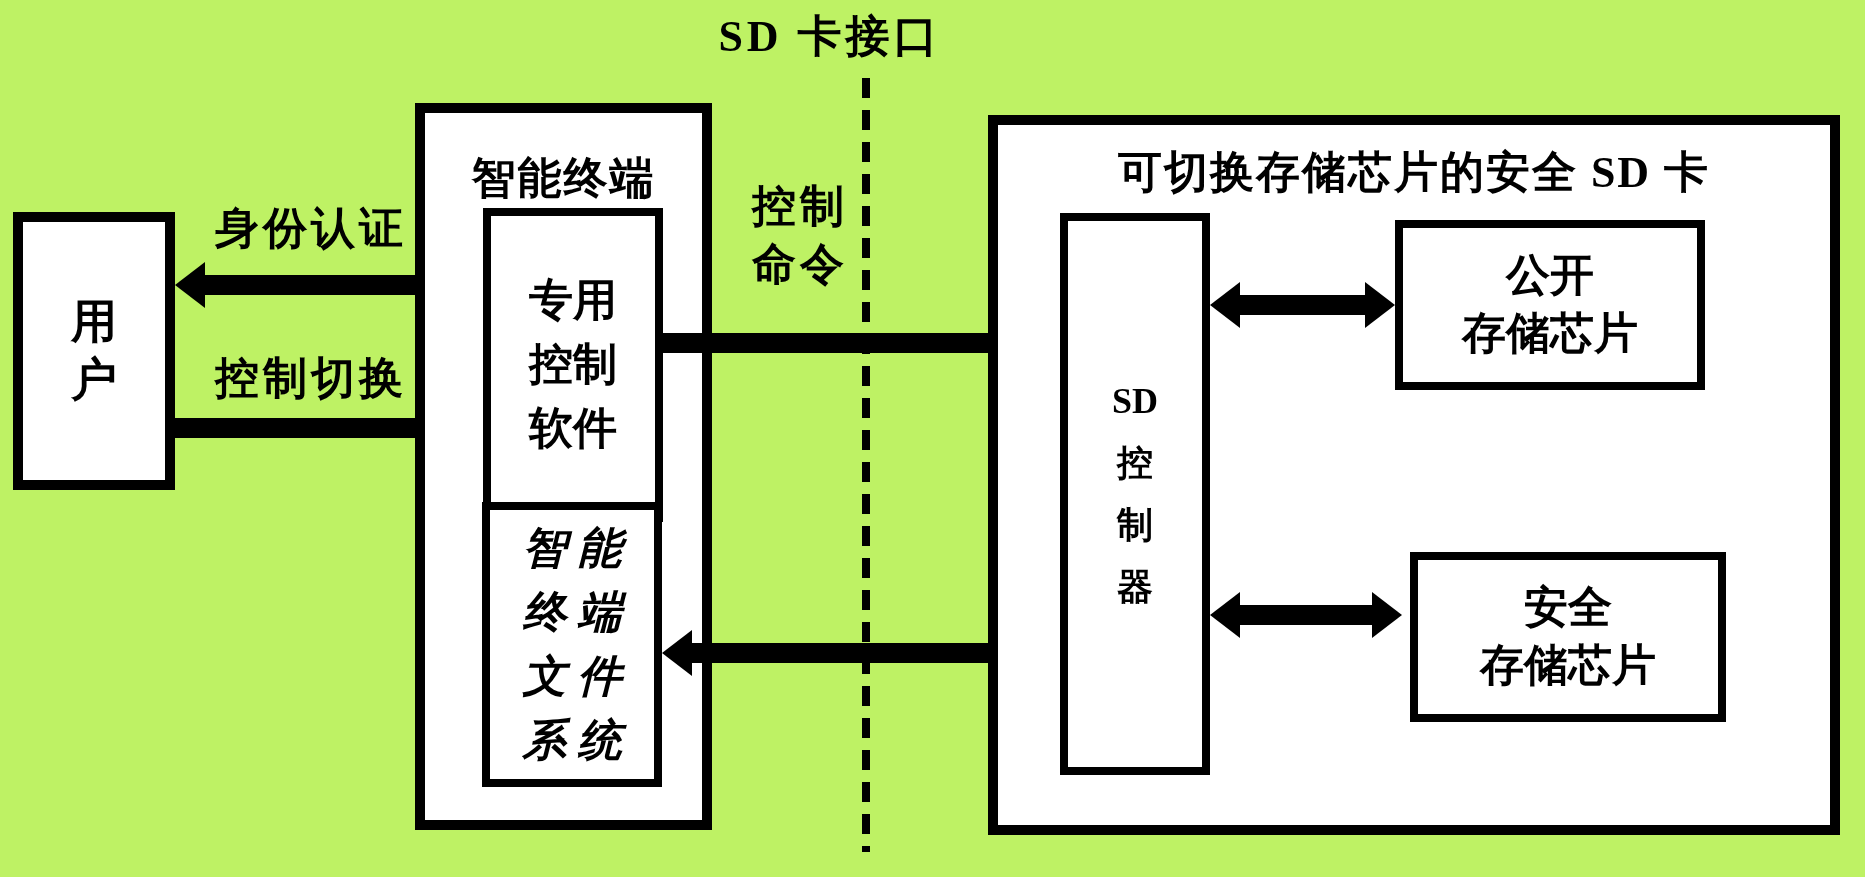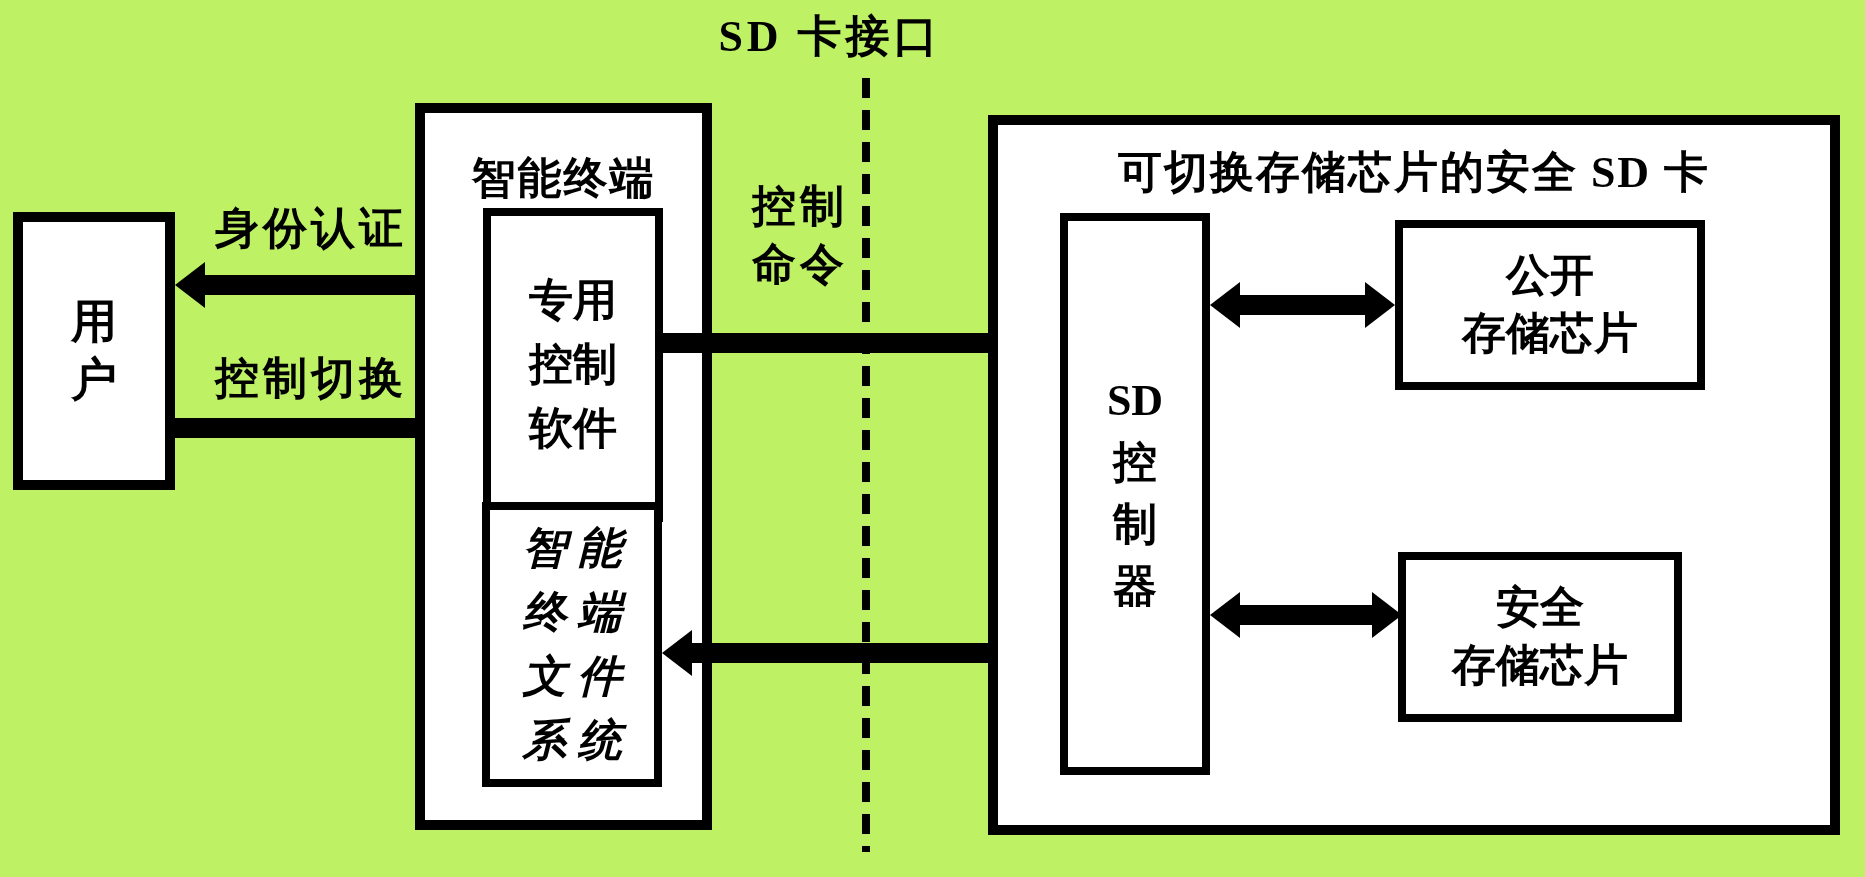--- a/index.html
+++ b/index.html
@@ -20,21 +20,21 @@
   .head-l{border-right:30px solid #000;}
   
   .dash-v{position:absolute;width:8px;
     background:repeating-linear-gradient(to bottom,#000 0 20px,transparent 20px 32px);}
   
   .t44{font-size:44px;line-height:58px;letter-spacing:4px;}
   .t46{font-size:46px;line-height:58px;}
   .stack3 .line{font-size:44px;line-height:64px;}
   .stack4 .line{font-size:44px;line-height:64px;}
   .fs .line{letter-spacing:0;}
-  .ctrl-lines .line{font-size:44px;line-height:62px;}
+  .ctrl-lines .line{font-size:36px;line-height:62px;}
   .chip .line{font-size:44px;line-height:58px;}
   .big-title{font-size:44px;letter-spacing:2px;text-align:center;width:100%;position:absolute;}
 </style>
 </head>
 <body>
 
 <div class="canvas">
 
   <div class="lbl t44" style="left:660px;top:8px;width:340px;text-align:center;">SD 卡接口</div>
   <div class="dash-v" style="left:862px;top:78px;height:774px;"></div>
@@ -92,21 +92,21 @@
     <div class="inner-box ctrl-lines" style="left:62px;top:88px;width:150px;height:562px;">
       <div class="line">SD</div>
       <div class="line">控</div>
       <div class="line">制</div>
       <div class="line">器</div>
     </div>
     <div class="inner-box chip" style="left:397px;top:95px;width:310px;height:170px;">
       <div class="line">公开</div>
       <div class="line">存储芯片</div>
     </div>
-    <div class="inner-box chip" style="left:400px;top:427px;width:284px;height:170px;">
+    <div class="inner-box chip" style="left:412px;top:427px;width:316px;height:170px;">
       <div class="line">安全</div>
       <div class="line">存储芯片</div>
     </div>
   </div>
 
   <div>
     <div class="head head-l" style="left:1210px;top:282px;"></div>
     <div class="shaft" style="left:1238px;top:295px;width:131px;"></div>
     <div class="head head-r" style="left:1365px;top:282px;"></div>
   </div>

